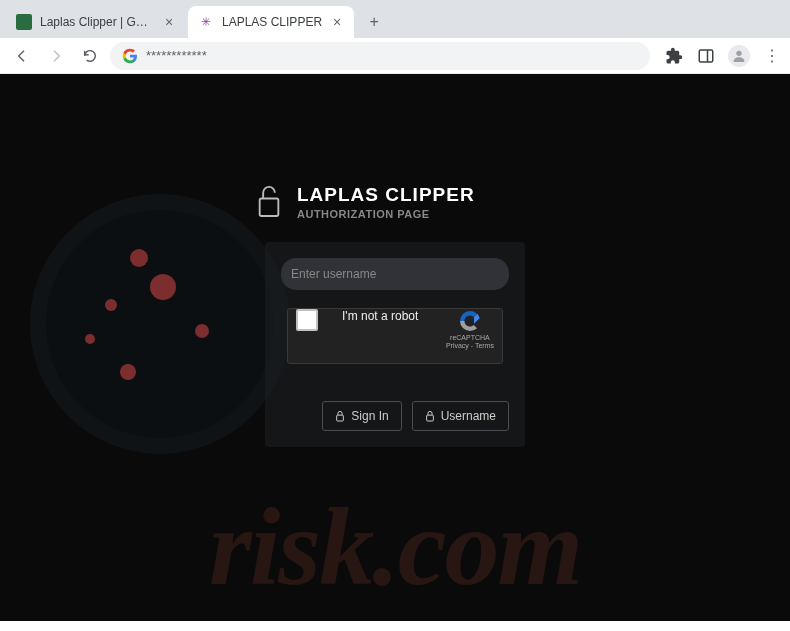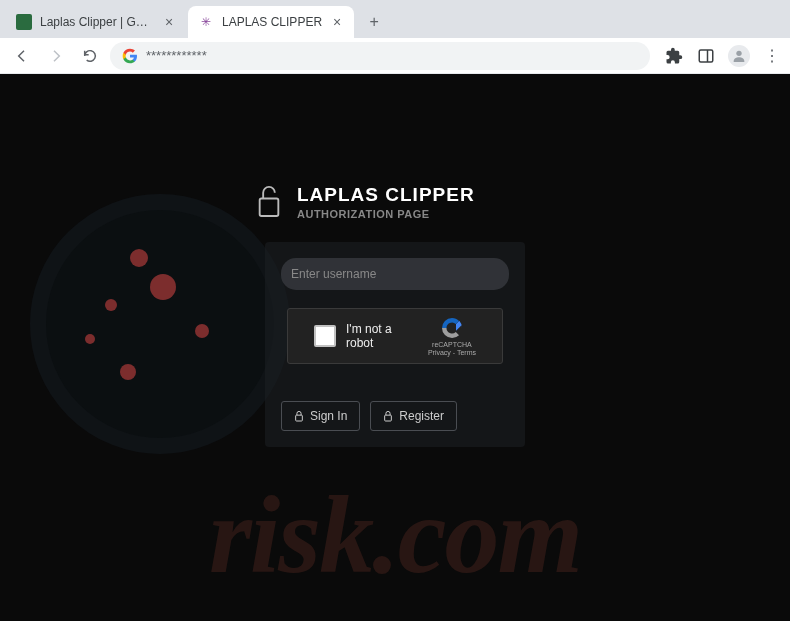--- a/index.html
+++ b/index.html
@@ -99,21 +99,21 @@
       opacity: 0.9;
     }
     .bg-dot { position: absolute; border-radius: 50%; background: #c84141; opacity: 0.6; }
     .d1 { width: 18px; height: 18px; left: 130px; top: 175px; }
     .d2 { width: 26px; height: 26px; left: 150px; top: 200px; }
     .d3 { width: 12px; height: 12px; left: 105px; top: 225px; }
     .d4 { width: 16px; height: 16px; left: 120px; top: 290px; }
     .d5 { width: 14px; height: 14px; left: 195px; top: 250px; }
     .d6 { width: 10px; height: 10px; left: 85px; top: 260px; }
     .watermark {
-      position: absolute; bottom: 22px; left: 50%;
+      position: absolute; bottom: 10px; left: 50%;
       transform: translateX(-50%);
       font-size: 110px; font-weight: 700; font-style: italic;
       color: rgba(180, 80, 60, 0.18);
       letter-spacing: -2px; white-space: nowrap;
       font-family: Georgia, serif;
     }
     .main-wrap {
       position: absolute; left: 50%; top: 110px;
       transform: translateX(-50%);
       width: 260px;
@@ -143,37 +143,37 @@
       width: 100%; height: 32px;
       background: rgba(60,62,68,0.7);
       border: none; border-radius: 15px;
       padding: 12px 10px; font-size: 12px; color: #ddd;
       margin-bottom: 14px;
     }
     .input::placeholder { color: #888; }
     .recaptcha {
       width: 216px; height: 56px; background: #222;
       border: 1px solid #3a3a3a; border-radius: 3px;
-      display: flex; align-items: center;
-      padding: 0 26px; gap: 10px; margin: 4px auto 16px;
+      display: flex; 
+      padding: 0 8px; gap: 24px; margin: 4px auto 16px;
     }
     .recaptcha .chk {
       width: 22px; height: 22px; background: #fff;
       border: 2px solid #c1c1c1; border-radius: 2px;
     }
     .recaptcha .lbl {
       font-size: 12px; color: #eee; flex: 1;
     }
     .recaptcha .brand {
       display: flex; flex-direction: column; align-items: center;
       font-size: 7px; color: #aaa; gap: 1px;
     }
     .recaptcha .brand svg { width: 24px; height: 24px; }
     .btn-row {
-      display: flex; justify-content: flex-start; gap: 10px; margin-top: 37px;
+      display: flex; justify-content: flex-end; gap: 10px; margin-top: 37px;
     }
     .btn {
       height: 30px; padding: 0 12px;
       background: transparent; border: 1px solid #4a4d52;
       border-radius: 3px; color: #ccc; font-size: 12px;
       display: flex; align-items: center; gap: 6px;
     }
     .btn svg { width: 10px; height: 12px; }
   </style>
 </head>
@@ -295,18 +295,18 @@
               <path d="M3.5 6V4a2.5 2.5 0 0 1 5 0v2"></path>
               <rect x="2" y="6" width="8" height="7" rx="1"></rect>
             </svg>
           <span>Sign In</span>
         </button>
         <button class="btn">
           <svg viewBox="0 0 12 14" fill="none" stroke="#ccc" stroke-width="1.2">
               <path d="M3.5 6V4a2.5 2.5 0 0 1 5 0v2"></path>
               <rect x="2" y="6" width="8" height="7" rx="1"></rect>
             </svg>
-          <span>Register</span>
+          <span>Username</span>
         </button>
       </div>
     </div>
   </div>
 </div>
 
 </body></html>

